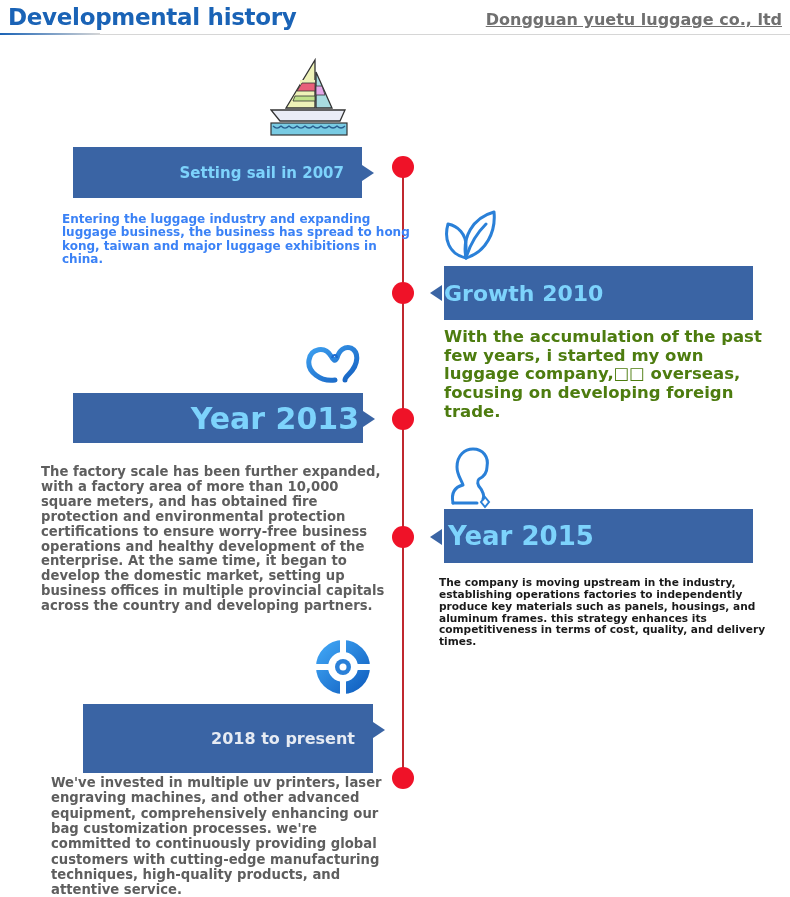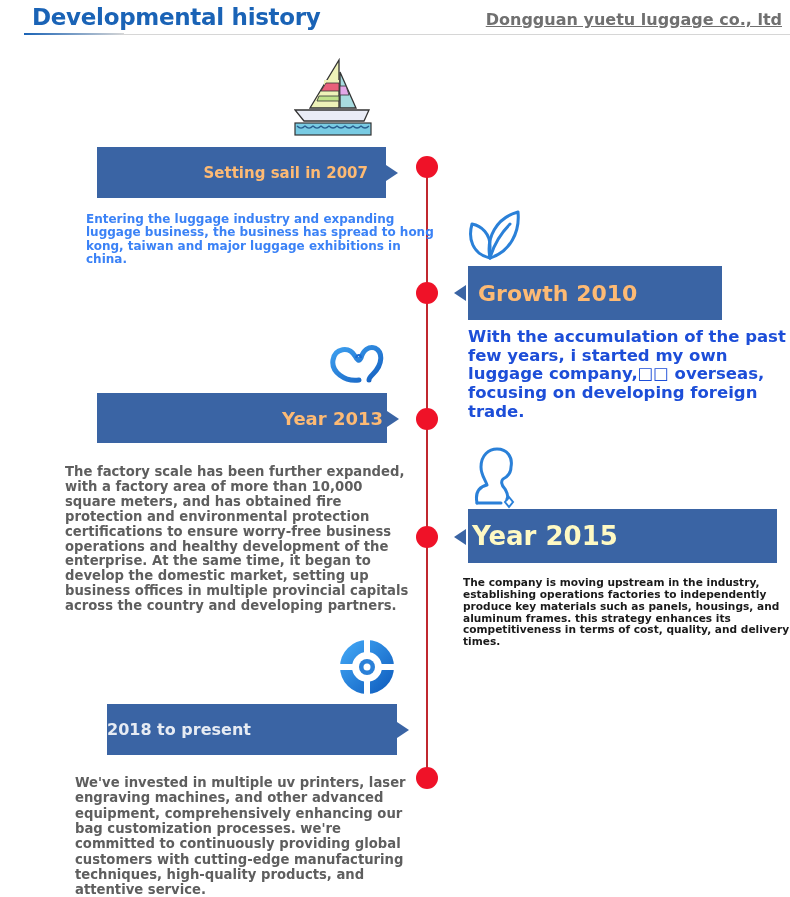--- a/index.html
+++ b/index.html
@@ -1,24 +1,24 @@
 <!DOCTYPE html>
 <html><head>
 <meta charset="utf-8">
 <style>
   html, body { margin:0; padding:0; background:#ffffff; }
   body { width:790px; height:897px; position:relative; overflow:hidden; font-family:"DejaVu Sans", sans-serif; }
-  .abs { position:absolute;margin-left:24px; }
+  .abs { position:absolute; }
   .page-title { left:8px; top:4px; font-size:23px; font-weight:bold; color:#1a63b6; letter-spacing:-0.3px; }
   .company { right:8px; top:10px; font-size:16px; font-weight:bold; color:#707070;text-decoration:underline; }
   .header-rule { left:0; top:34px; width:790px; height:1px; background:#d6d6d6; }
   .header-rule-accent { left:0; top:33px; width:100px; height:2px; background:linear-gradient(90deg,#1a63b6,#d6d6d6); }
   .timeline-line { left:402px; top:167px; width:2px; height:611px; background:#c0282f; }
   .dot { width:22px; height:22px; border-radius:50%; background:#ef1228; }
-  .banner { background:#3a64a4; color:#fdba74; font-weight:bold; display:flex; align-items:center; box-sizing:border-box; }
+  .banner { background:#3a64a4; color:#7dd3fc; font-weight:bold; display:flex; align-items:center; box-sizing:border-box; }
   .arrow-right { width:0; height:0; border-top:8px solid transparent; border-bottom:8px solid transparent; border-left:12px solid #3a64a4; }
   .arrow-left { width:0; height:0; border-top:8px solid transparent; border-bottom:8px solid transparent; border-right:12px solid #3a64a4; }
   .desc { font-weight:bold; line-height:1.12; }
   .icon svg { display:block; }
 </style>
 </head>
 <body>
 
 <div class="abs page-title">Developmental history</div>
 <div class="abs company">Dongguan yuetu luggage co., ltd</div>
@@ -49,54 +49,54 @@
 <div class="abs desc" style="left:62px;top:213px;width:350px;font-size:12px;color:#3b82f6;">Entering the luggage industry and expanding luggage business, the business has spread to hong kong, taiwan and major luggage exhibitions in china.</div>
 
 <div class="abs icon" style="left:442px;top:208px;">
   <svg width="56" height="54" viewBox="0 0 56 54">
     <path d="M24,50 C6,46 2,30 6,16 C16,18 24,26 24,38 Z" fill="none" stroke="#2a80d8" stroke-width="3" stroke-linejoin="round"></path>
     <path d="M24,50 C20,30 30,10 52,4 C54,24 44,44 24,50 Z" fill="none" stroke="#2a80d8" stroke-width="3" stroke-linejoin="round"></path>
     <path d="M24,50 C28,36 36,24 44,16" fill="none" stroke="#2a80d8" stroke-width="3" stroke-linecap="round"></path>
   </svg>
 </div>
 <div class="abs arrow-left" style="left:430px;top:285px;"></div>
-<div class="abs banner" style="left:444px;top:266px;width:254px;height:54px;padding-left:10px;font-size:22px;">
+<div class="abs banner" style="left:444px;top:266px;width:309px;height:54px;font-size:22px;">
   <span>Growth 2010</span>
 </div>
 <div class="abs dot" style="left:392px;top:282px;"></div>
-<div class="abs desc" style="left:444px;top:328px;width:330px;font-size:16.5px;color:#1d4ed8;line-height:1.13;">With the accumulation of the past few years, i started my own luggage company,□□ overseas, focusing on developing foreign trade.</div>
+<div class="abs desc" style="left:444px;top:328px;width:330px;font-size:16.5px;color:#4d7c0f;line-height:1.13;">With the accumulation of the past few years, i started my own luggage company,□□ overseas, focusing on developing foreign trade.</div>
 
 <div class="abs icon" style="left:305px;top:344px;">
   <svg width="56" height="42" viewBox="0 0 56 42">
     <defs>
       <linearGradient id="hg" x1="0" y1="0" x2="1" y2="1">
         <stop offset="0" stop-color="#3da0f0"></stop>
         <stop offset="1" stop-color="#1560c0"></stop>
       </linearGradient>
     </defs>
     <path d="M30,36 C16,38 2,28 4,16 C6,4 20,2 26,12 C28,16 30,18 32,14 C34,6 40,2 46,4 C54,8 54,20 44,30 C42,32 40,34 40,36" fill="none" stroke="url(#hg)" stroke-width="5" stroke-linecap="round"></path>
     <path d="M27,14 C28,10 32,10 32,14" fill="none" stroke="#1a6ad0" stroke-width="2"></path>
   </svg>
 </div>
-<div class="abs banner" style="left:73px;top:393px;width:290px;height:50px;justify-content:flex-end;padding-right:4px;font-size:18px;text-align:right;">
+<div class="abs banner" style="left:73px;top:393px;width:290px;height:50px;justify-content:flex-end;padding-right:4px;font-size:30px;text-align:right;">
   <span>Year 2013</span>
 </div>
 <div class="abs arrow-right" style="left:363px;top:411px;"></div>
 <div class="abs dot" style="left:392px;top:408px;"></div>
 <div class="abs desc" style="left:41px;top:465px;width:350px;font-size:13.2px;color:#5e5e5e;line-height:1.13;">The factory scale has been further expanded, with a factory area of more than 10,000 square meters, and has obtained fire protection and environmental protection certifications to ensure worry-free business operations and healthy development of the enterprise. At the same time, it began to develop the domestic market, setting up business offices in multiple provincial capitals across the country and developing partners.</div>
 
 <div class="abs icon" style="left:447px;top:447px;">
   <svg width="48" height="62" viewBox="0 0 48 62">
     <path d="M6,56 C4,46 8,40 16,38 C14,32 10,28 10,20 C10,8 18,2 26,2 C36,2 42,10 40,20 C40,26 36,30 32,32 C30,34 30,38 34,42 C36,46 38,48 36,52" fill="none" stroke="#2a80d8" stroke-width="3" stroke-linejoin="round" stroke-linecap="round"></path>
     <path d="M6,56 L30,56" stroke="#2a80d8" stroke-width="3" stroke-linecap="round"></path>
     <path d="M38,50 L42,55 L38,60 L34,55 Z" fill="none" stroke="#2a80d8" stroke-width="2"></path>
   </svg>
 </div>
 <div class="abs arrow-left" style="left:430px;top:529px;"></div>
-<div class="abs banner" style="left:444px;top:509px;width:309px;height:54px;padding-left:4px;font-size:26px;color:#fef9c3;">
+<div class="abs banner" style="left:444px;top:509px;width:309px;height:54px;padding-left:4px;font-size:26px;color:#7dd3fc;">
   <span>Year 2015</span>
 </div>
 <div class="abs dot" style="left:392px;top:526px;"></div>
 <div class="abs desc" style="left:439px;top:577px;width:345px;font-size:10.6px;color:#1a1a1a;line-height:1.12;">The company is moving upstream in the industry, establishing operations factories to independently produce key materials such as panels, housings, and aluminum frames. this strategy enhances its competitiveness in terms of cost, quality, and delivery times.</div>
 
 <div class="abs icon" style="left:314px;top:638px;">
   <svg width="58" height="58" viewBox="0 0 58 58">
     <defs>
       <linearGradient id="tg" x1="0" y1="0" x2="1" y2="1">
         <stop offset="0" stop-color="#3ea2f2"></stop>
@@ -105,18 +105,18 @@
     </defs>
     <circle cx="29" cy="29" r="21" fill="none" stroke="url(#tg)" stroke-width="12"></circle>
     <rect x="26" y="0" width="6" height="16" fill="#ffffff"></rect>
     <rect x="26" y="42" width="6" height="16" fill="#ffffff"></rect>
     <rect x="0" y="26" width="16" height="6" fill="#ffffff"></rect>
     <rect x="42" y="26" width="16" height="6" fill="#ffffff"></rect>
     <circle cx="29" cy="29" r="8" fill="#2a80d8"></circle>
     <circle cx="29" cy="29" r="3.5" fill="#ffffff"></circle>
   </svg>
 </div>
-<div class="abs banner" style="left:83px;top:704px;width:290px;height:51px;padding-right:18px;font-size:16px;color:#e6ebf3;">
+<div class="abs banner" style="left:83px;top:704px;width:290px;height:69px;justify-content:flex-end;padding-right:18px;font-size:16px;color:#e6ebf3;">
   <span>2018 to present</span>
 </div>
 <div class="abs arrow-right" style="left:373px;top:722px;"></div>
 <div class="abs dot" style="left:392px;top:767px;"></div>
 <div class="abs desc" style="left:51px;top:775px;width:350px;font-size:13.2px;color:#5e5e5e;line-height:1.16;">We've invested in multiple uv printers, laser engraving machines, and other advanced equipment, comprehensively enhancing our bag customization processes. we're committed to continuously providing global customers with cutting-edge manufacturing techniques, high-quality products, and attentive service.</div>
 
 </body></html>

